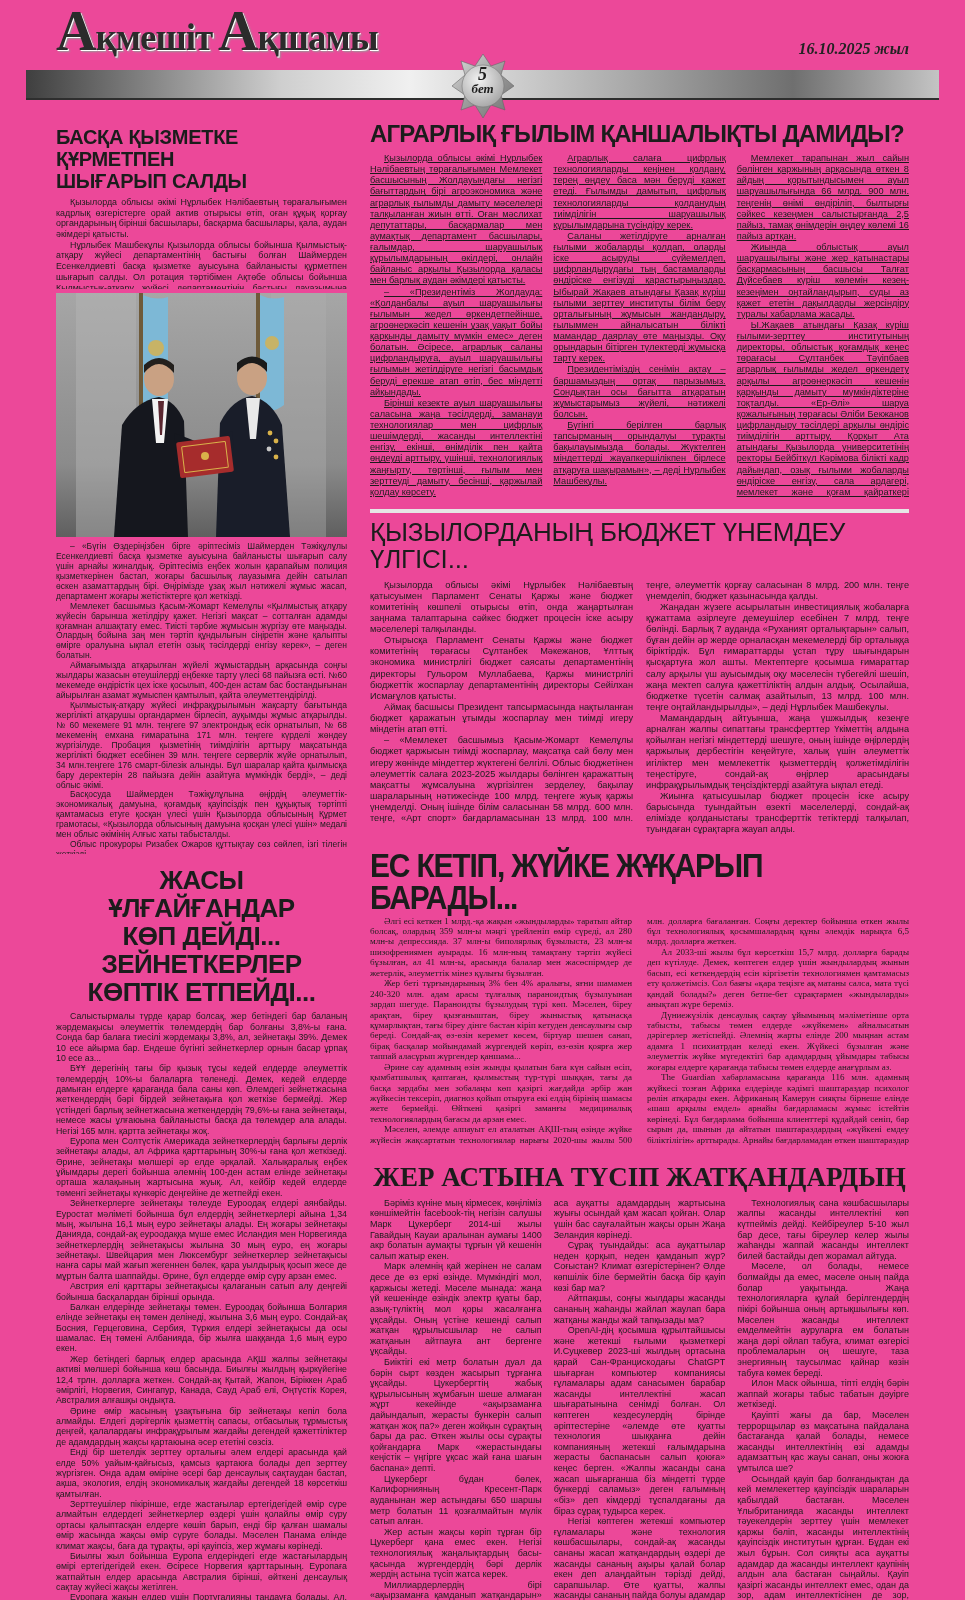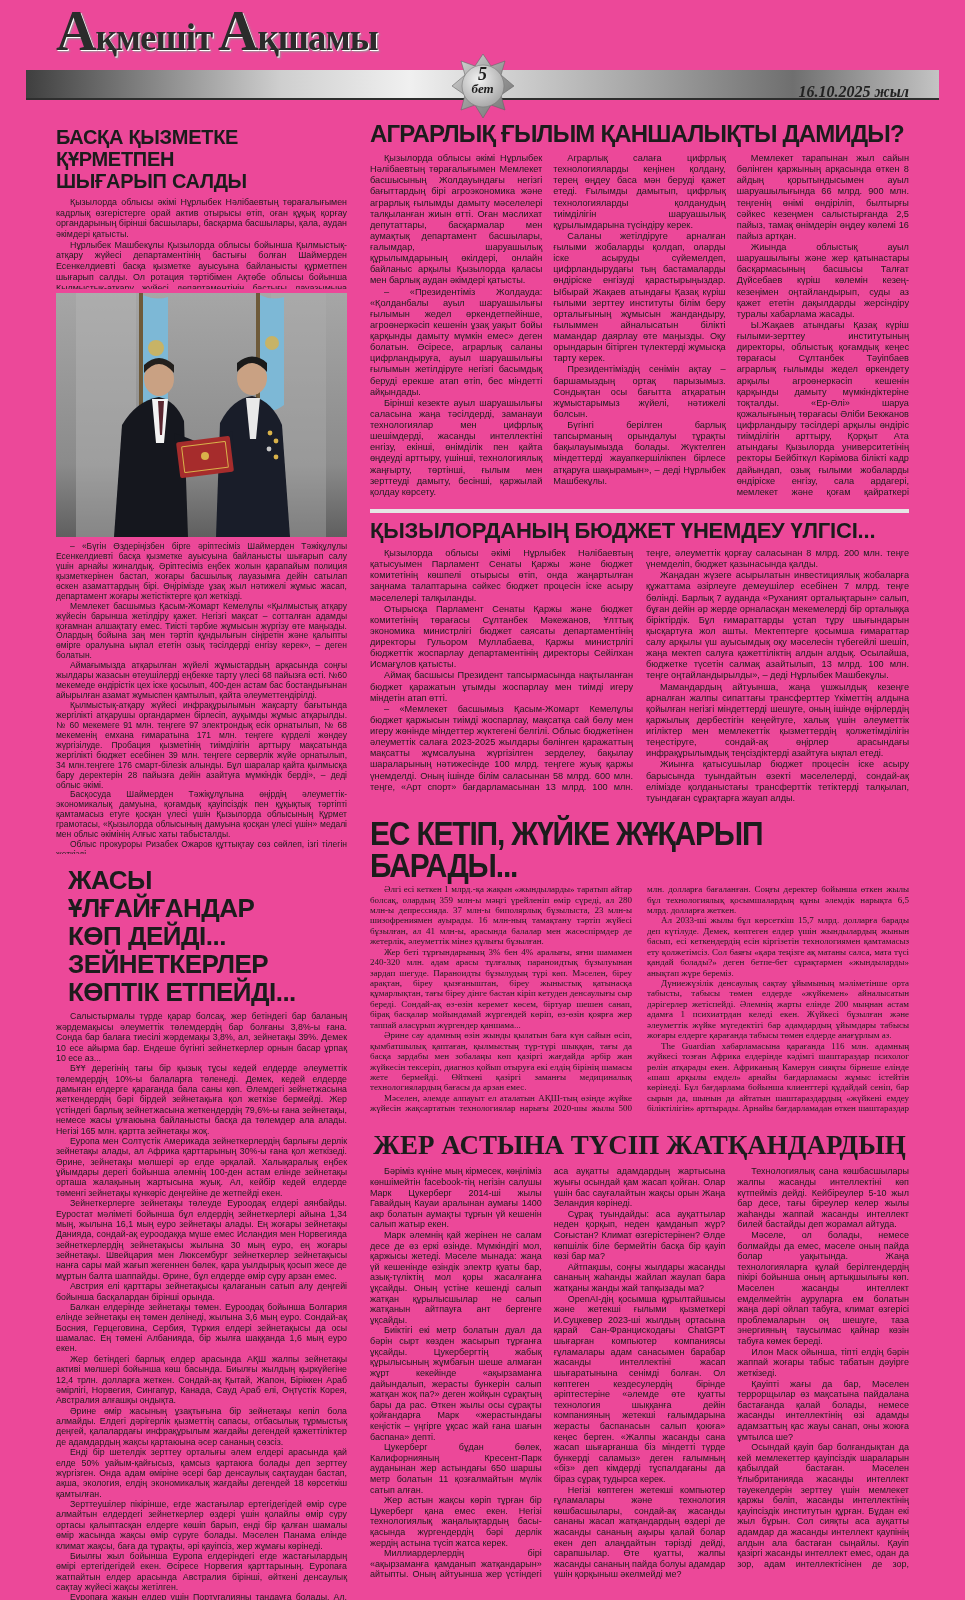--- a/index.html
+++ b/index.html
@@ -13,50 +13,50 @@
   .logo{
     position:absolute;left:0;top:2px;z-index:3;
     font-family:"Liberation Serif",serif;font-weight:bold;font-size:37px;
     letter-spacing:-1px;color:#2b2b2b;text-shadow:1px 1px 0 #fff,2px 2px 2px #9a9a9a;
     white-space:nowrap;
   }
   .logo-word{display:inline-block;margin-right:6px;}
   .logo-word::first-letter{font-size:56px;line-height:30px;}
   .issue-date{
     position:absolute;right:0;top:26px;z-index:3;
-    font-family:"Liberation Serif",serif;font-style:italic;font-weight:bold;font-size:16px;color:#222;margin-top:43px;
+    font-family:"Liberation Serif",serif;font-style:italic;font-weight:bold;font-size:16px;color:#222;
   }
   .band{
     position:absolute;left:-30px;right:-30px;top:56px;height:28px;z-index:1;
     background:linear-gradient(90deg,#3f3f3f 0%,#cfcfcf 28%,#f0f0f0 42%,#a9a9a9 66%,#6f6f6f 84%,#c4c4c4 100%);
     border-bottom:2px solid #2e2e2e;
   }
   .badge{position:absolute;left:50%;top:-16px;transform:translateX(-50%);width:62px;height:64px;z-index:2;}
   .badge svg{position:absolute;inset:0;}
   .badge-text{position:absolute;inset:0;text-align:center;font-family:"Liberation Serif",serif;font-style:italic;font-weight:bold;color:#1d1d1d;}
   .badge-num{font-size:18px;margin-top:12px;line-height:16px;}
   .badge-bet{font-size:13px;line-height:13px;}
   
   .content{display:flex;gap:23px;}
   .col-left{width:291px;flex:0 0 291px;}
   .col-right{flex:1 1 auto;min-width:0;}
   
   h2{margin:0;padding:0;}
   .h-a1{font-size:20px;line-height:1.1;letter-spacing:-.3px;font-weight:bold;margin:6px 0 5px;}
   .h-a2{font-size:24px;line-height:1.0;letter-spacing:-.8px;font-weight:bold;margin:2px 0 7px;}
-  .h-a3{font-size:22px;line-height:1.05;letter-spacing:-.2px;font-weight:bold;margin:10px 0 6px;border-top:4px solid #e6e6e6;padding-top:6px;}
-  .h-a4{font-size:26px;line-height:1.08;letter-spacing:-.5px;font-weight:bold;margin:12px 12px 5px;}
+  .h-a3{font-size:26px;line-height:1.05;letter-spacing:-.2px;font-weight:normal;margin:10px 0 6px;border-top:4px solid #e6e6e6;padding-top:6px;}
+  .h-a4{font-size:26px;line-height:1.08;letter-spacing:-.5px;font-weight:bold;margin:12px 12px 5px;text-align:center;}
   .h-a5{font-size:30px;line-height:1.0;letter-spacing:-1.2px;font-weight:bold;margin:10px 0 6px;transform:scaleY(1.08);transform-origin:left top;}
   .h-a6{font-family:"Liberation Serif",serif;font-size:27px;line-height:1.12;font-weight:bold;text-align:center;margin:8px 0 6px;}
   
   .body-txt p{margin:0;text-align:justify;text-indent:14px;}
   .a1-lead{font-size:8.9px;line-height:1.2;height:92px;overflow:hidden;}
   .a1-tail{font-size:8.5px;line-height:1.17;height:312px;overflow:hidden;margin-top:5px;}
   .a4-body{font-size:8.8px;line-height:1.18;}
-  .a2-body{font-size:9.2px;line-height:1.21;height:346px;overflow:hidden;column-count:3;column-gap:11px;column-fill:auto;}
+  .a2-body{font-size:9.2px;line-height:1.21;height:346px;overflow:hidden;column-count:3;column-gap:11px;column-fill:auto;text-decoration:underline;}
   .a3-body{font-size:9.2px;line-height:1.21;height:260px;overflow:hidden;column-count:2;column-gap:13px;column-fill:auto;}
   .a5-body{font-family:"Liberation Serif",serif;font-size:9px;line-height:1.16;height:238px;overflow:hidden;column-count:2;column-gap:15px;column-fill:auto;margin-top:4px;}
   .a6-body{font-size:9px;line-height:1.18;height:420px;overflow:hidden;column-count:3;column-gap:12px;column-fill:auto;}
   
   .photo{width:100%;height:244px;display:block;margin:4px 0 2px;background:#8a8a8a;}
 </style>
 </head>
 <body>
 
 <div class="page">
@@ -168,21 +168,21 @@
           <span>КӨПТІК ЕТПЕЙДІ...</span>
         </h2>
         <div class="body-txt a4-body">
           <p>Салыстырмалы түрде қарар болсақ, жер бетіндегі бар баланың жәрдемақысы әлеуметтік төлемдердің бар болғаны 3,8%-ы ғана. Сонда бар балаға тиесілі жәрдемақы 3,8%, ал, зейнетақы 39%. Демек 10 есе айырма бар. Ендеше бүгінгі зейнеткерлер орнын басар ұрпақ 10 есе аз...</p>
           <p>БҰҰ дерегінің тағы бір қызық тұсы кедей елдерде әлеуметтік төлемдердің 10%-ы балаларға төленеді. Демек, кедей елдерде дамыған елдерге қарағанда бала саны көп. Әлемдегі зейнетжасына жеткендердің бәрі бірдей зейнетақыға қол жеткізе бермейді. Жер үстіндегі барлық зейнетжасына жеткендердің 79,6%-ы ғана зейнетақы, немесе жасы ұлғаюына байланысты басқа да төлемдер ала алады. Негізі 165 млн. қартта зейнетақы жоқ.</p>
           <p>Еуропа мен Солтүстік Америкада зейнеткерлердің барлығы дерлік зейнетақы алады, ал Африка қарттарының 30%-ы ғана қол жеткізеді. Әрине, зейнетақы мөлшері әр елде әрқалай. Халықаралық еңбек ұйымдары дерегі бойынша әлемнің 100-ден астам елінде зейнетақы орташа жалақының жартысына жуық. Ал, кейбір кедей елдерде төменгі зейнетақы күнкөріс деңгейіне де жетпейді екен.</p>
           <p>Зейнеткерлерге зейнетақы төлеуде Еуроодақ елдері аянбайды. Еуростат мәліметі бойынша бұл елдердің зейнеткерлері айына 1,34 мың, жылына 16,1 мың еуро зейнетақы алады. Ең жоғары зейнетақы Данияда, сондай-ақ еуроодаққа мүше емес Исландия мен Норвегияда зейнеткерлердің зейнетақысы жылына 30 мың еуро, ең жоғары зейнетақы. Швейцария мен Люксембург зейнеткерлер зейнетақысы нанға сары май жағып жегеннен бөлек, қара уылдырық қосып жесе де мұртын балта шаппайды. Әрине, бұл елдерде өмір сүру арзан емес.</p>
           <p>Австрия елі қарттары зейнетақысы қалағанын сатып алу деңгейі бойынша басқалардан бірінші орында.</p>
           <p>Балкан елдерінде зейнетақы төмен. Еуроодақ бойынша Болгария елінде зейнетақы ең төмен делінеді, жылына 3,6 мың еуро. Сондай-ақ Босния, Герцеговина, Сербия, Түркия елдері зейнетақысы да осы шамалас. Ең төмені Албанияда, бір жылға шаққанда 1,6 мың еуро екен.</p>
           <p>Жер бетіндегі барлық елдер арасында АҚШ жалпы зейнетақы активі мөлшері бойынша көш басында. Биылғы жылдың қыркүйегіне 12,4 трлн. долларға жеткен. Сондай-ақ Қытай, Жапон, Біріккен Араб әмірлігі, Норвегия, Сингапур, Канада, Сауд Араб елі, Оңтүстік Корея, Австралия алғашқы ондықта.</p>
-          <p>Әрине өмір жасының ұзақтығына бір зейнетақы кепіл бола алмайды. Елдегі дәрігерлік қызметтің сапасы, отбасылық тұрмыстық деңгей, қалалардағы инфрақұрылым жағдайы дегендей қажеттіліктер де адамдардың жақсы қартаюына әсер сананың сөзсіз.</p>
+          <p>Әрине өмір жасының ұзақтығына бір зейнетақы кепіл бола алмайды. Елдегі дәрігерлік қызметтің сапасы, отбасылық тұрмыстық деңгей, қалалардағы инфрақұрылым жағдайы дегендей қажеттіліктер де адамдардың жақсы қартаюына әсер ететіні сөзсіз.</p>
           <p>Енді бір шетелдік зерттеу орталығы әлем елдері арасында қай елде 50% уайым-қайғысыз, қамсыз қартаюға болады деп зерттеу жүргізген. Онда адам өміріне әсері бар денсаулық сақтаудан бастап, ақша, экология, елдің экономикалық жағдайы дегендей 18 көрсеткіш қамтылған.</p>
           <p>Зерттеушілер пікірінше, егде жастағылар ертегідегідей өмір сүре алмайтын елдердегі зейнеткерлер өздері үшін қолайлы өмір сүру ортасы қалыптасқан елдерге көшіп барып, енді бір қалған шамалы өмір жасында жақсы өмір сүруге болады. Мәселен Панама елінде климат жақсы, баға да тұрақты, әрі қауіпсіз, жер жұмағы көрінеді.</p>
           <p>Биылғы жыл бойынша Еуропа елдеріндегі егде жастағылардың өмірі ертегідегідей екен. Әсіресе Норвегия қарттарының. Еуропаға жатпайтын елдер арасында Австралия бірінші, өйткені денсаулық сақтау жүйесі жақсы жетілген.</p>
           <p>Еуропаға жақын елдер үшін Португалияны таңдауға болады. Ал, азиялықтар үшін Малайзия жасы ұлғайғандарды жатырқамайды.</p>
         </div>
       </section>
     </div>
 
     <div class="col-right">
 

